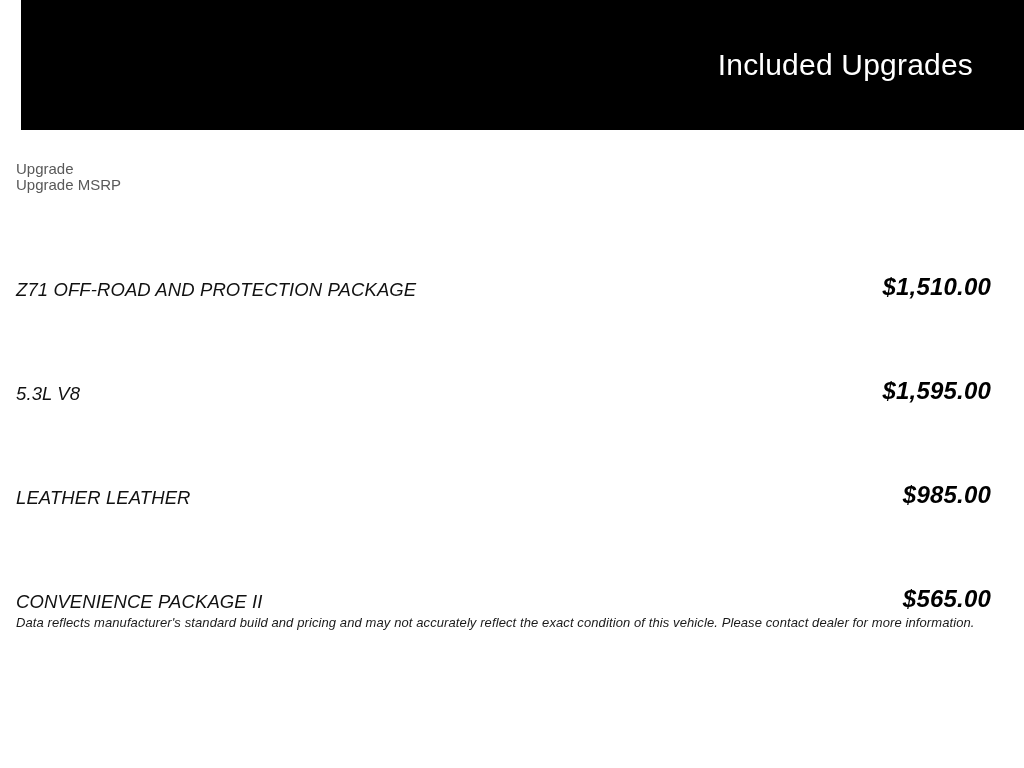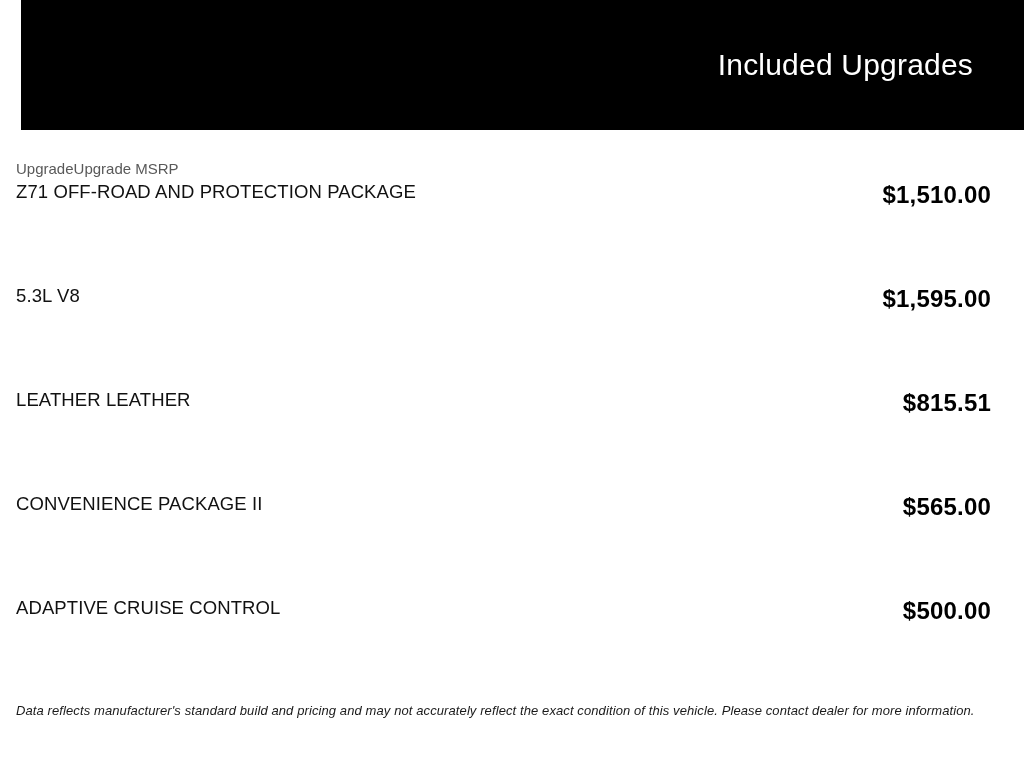--- a/index.html
+++ b/index.html
@@ -28,33 +28,36 @@
     font-size: 30px;
     font-weight: 400;
     letter-spacing: 0.2px;
   }
   .content {
     padding: 0 33px 0 16px;
   }
   .colhead {
     margin-top: 31px;
     display: flex;
+    justify-content: space-between;
     align-items: baseline;
     font-size: 15px;
     line-height: 16px;
     color: #595959;
+    flex-direction: column;
   }
   .rows {
     margin-top: 4px;
   }
   .upgrade-row {
     height: 104px;
     display: flex;
     justify-content: space-between;
-    align-items: flex-start;
+    align-items: flex-end;
+    font-style: italic;
   }
   .upgrade-name {
     font-size: 18.5px;
     color: #111111;
     letter-spacing: 0.1px;
   }
   .upgrade-msrp {
     font-size: 24px;
     font-weight: 700;
     color: #000000;
@@ -90,31 +93,27 @@
     <span class="upgrade-msrp">$1,510.00</span>
   </div>
 
   <div class="upgrade-row">
     <span class="upgrade-name">5.3L V8</span>
     <span class="upgrade-msrp">$1,595.00</span>
   </div>
 
   <div class="upgrade-row">
     <span class="upgrade-name">LEATHER LEATHER</span>
-    <span class="upgrade-msrp">$815.51</span>
+    <span class="upgrade-msrp">$985.00</span>
   </div>
 
   <div class="upgrade-row">
     <span class="upgrade-name">CONVENIENCE PACKAGE II</span>
     <span class="upgrade-msrp">$565.00</span>
   </div>
 
-  <div class="upgrade-row">
-    <span class="upgrade-name">ADAPTIVE CRUISE CONTROL</span>
-    <span class="upgrade-msrp">$500.00</span>
-  </div>
 </div>
 
     <p class="disclaimer">Data reflects manufacturer's standard build and pricing and may not accurately reflect the exact condition of this vehicle. Please contact dealer for more information.</p>
 
   </main>
 
 </div>
 
 </body></html>

